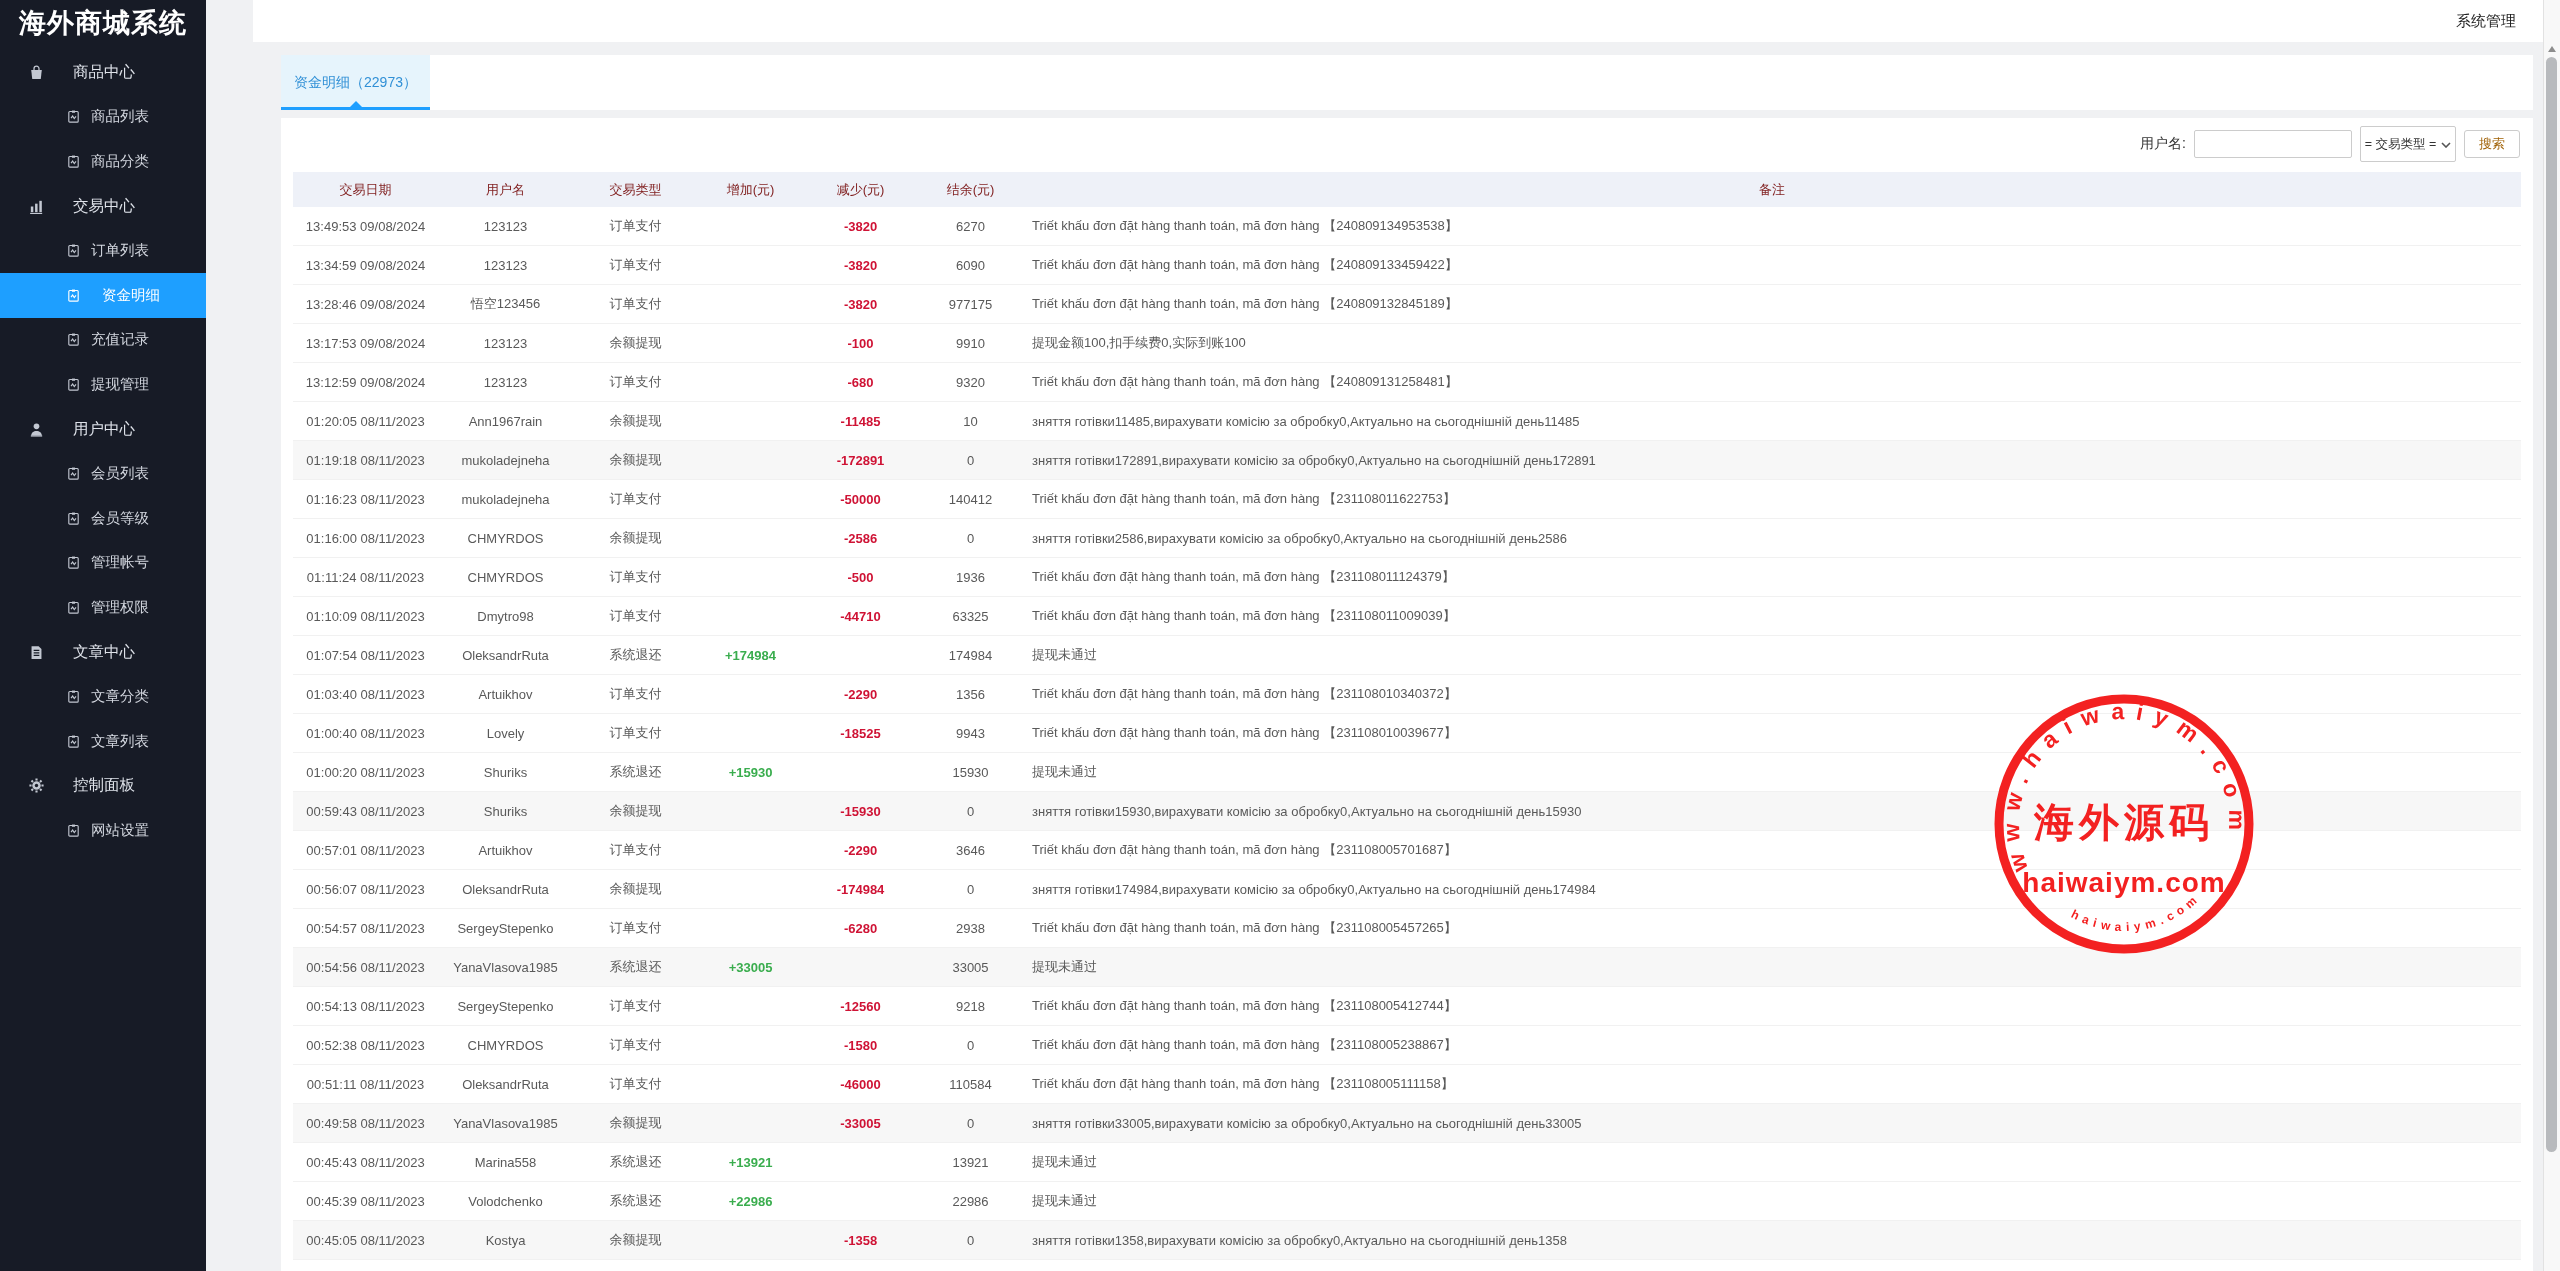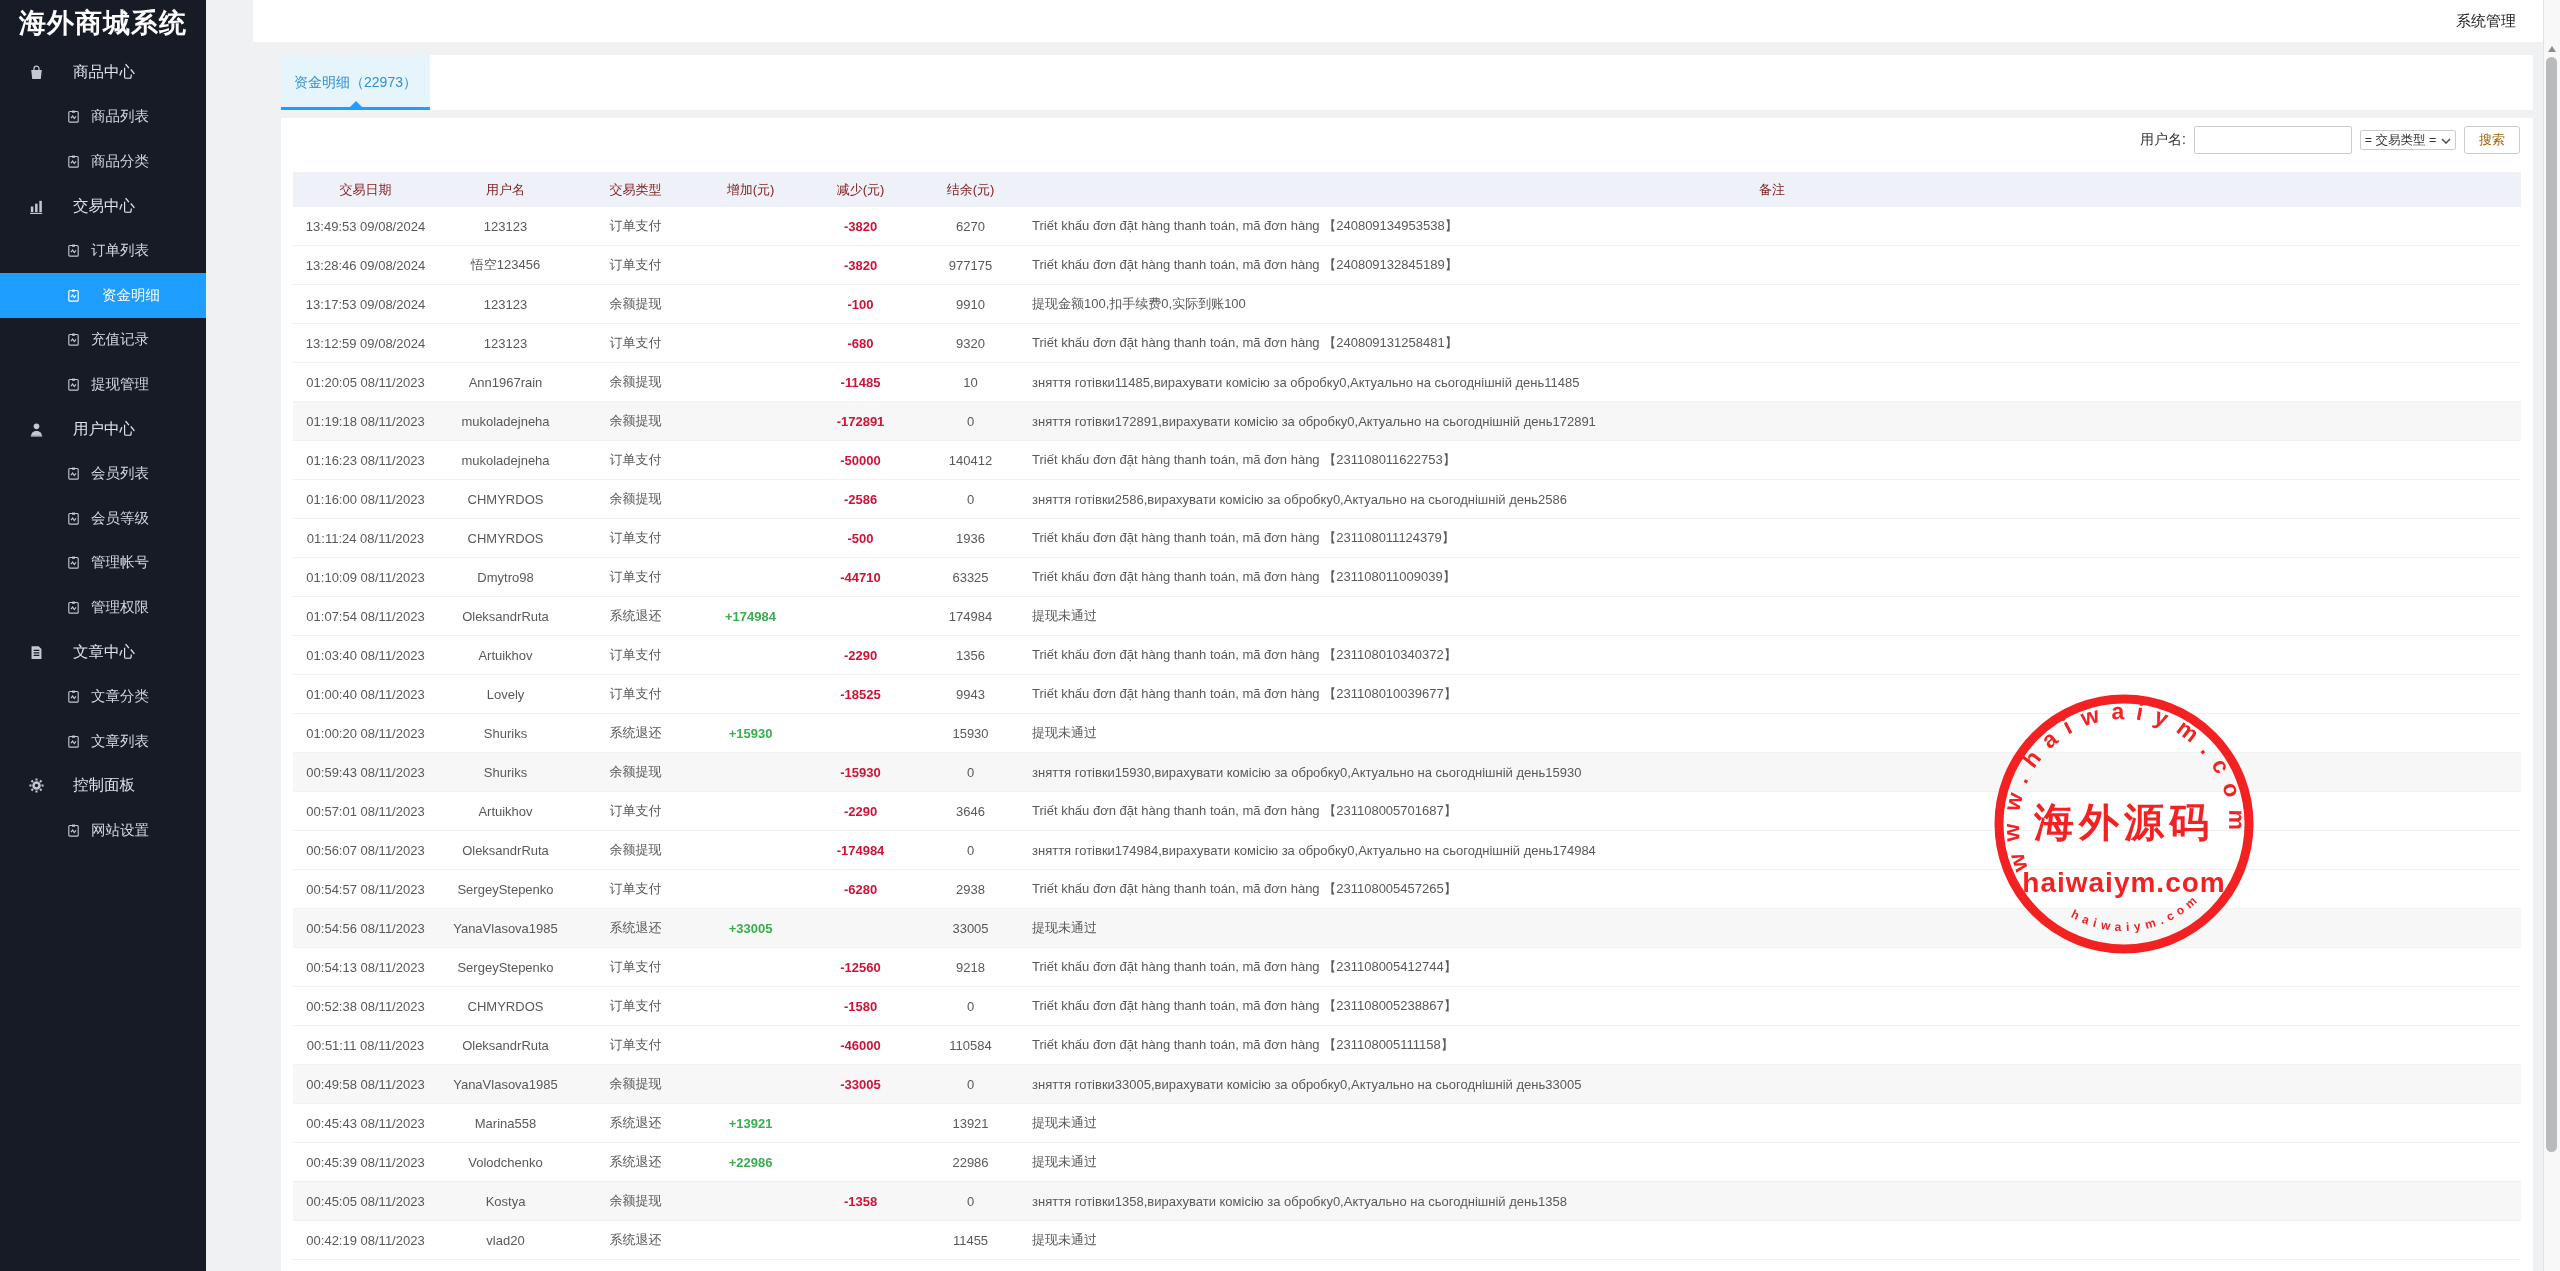--- a/index.html
+++ b/index.html
@@ -33,21 +33,21 @@
   .tab.active::after{content:"";position:absolute;left:0;right:0;bottom:0;height:3px;background:#1e9fff;}
   .tab-caret{position:absolute;bottom:3px;left:50%;margin-left:-6px;width:0;height:0;
        border-left:6px solid transparent;border-right:6px solid transparent;border-bottom:6px solid #1e9fff;}
 
   
   .card{position:absolute;left:281px;top:118px;width:2252px;height:1165px;background:#ffffff;z-index:4;overflow:hidden;}
   .filter-row{position:relative;height:46px;}
   .filter-controls{position:absolute;right:13px;top:8px;display:flex;align-items:center;gap:8px;}
   .filter-controls label{font-size:14px;color:#333333;}
   .username-input{width:158px;height:28px;border:1px solid #cccccc;border-radius:2px;outline:none;font-size:13px;padding:0 6px;box-sizing:border-box;}
-  .type-select{width:96px;height:20px;border:1px solid #cccccc;border-radius:2px;background:#ffffff;
+  .type-select{width:96px;height:36px;border:1px solid #cccccc;border-radius:2px;background:#ffffff;
        display:flex;align-items:center;justify-content:center;gap:5px;font-size:12.5px;color:#333333;cursor:pointer;box-sizing:border-box;}
   .search-btn{height:28px;padding:0 14px;border:1px solid #cccccc;border-radius:3px;background:#ffffff;
        font-size:13px;color:#a16207;cursor:pointer;font-family:inherit;}
 
   
   table{border-collapse:collapse;table-layout:fixed;width:calc(100% - 24px);margin:8px 12px 0 12px;}
   thead th{height:33px;background:#eef1f8;color:#7f1d1d;font-weight:400;font-size:13px;text-align:center;}
   tbody td{height:36px;border-bottom:1px solid #f1f1f1;color:#595959;font-size:13px;text-align:center;
        white-space:nowrap;overflow:hidden;}
   tbody tr.shaded{background:#f7f7f7;}
@@ -309,20 +309,29 @@
           <tr>
             <td>13:49:53 09/08/2024</td>
             <td>123123</td>
             <td>订单支付</td>
             <td></td>
             <td><span class="neg">-3820</span></td>
             <td>6270</td>
             <td class="remark">Triết khấu đơn đặt hàng thanh toán, mã đơn hàng 【240809134953538】</td>
           </tr>
           <tr>
+            <td>13:34:59 09/08/2024</td>
+            <td>123123</td>
+            <td>订单支付</td>
+            <td></td>
+            <td><span class="neg">-3820</span></td>
+            <td>6090</td>
+            <td class="remark">Triết khấu đơn đặt hàng thanh toán, mã đơn hàng 【240809133459422】</td>
+          </tr>
+          <tr>
             <td>13:28:46 09/08/2024</td>
             <td>悟空123456</td>
             <td>订单支付</td>
             <td></td>
             <td><span class="neg">-3820</span></td>
             <td>977175</td>
             <td class="remark">Triết khấu đơn đặt hàng thanh toán, mã đơn hàng 【240809132845189】</td>
           </tr>
           <tr>
             <td>13:17:53 09/08/2024</td>

